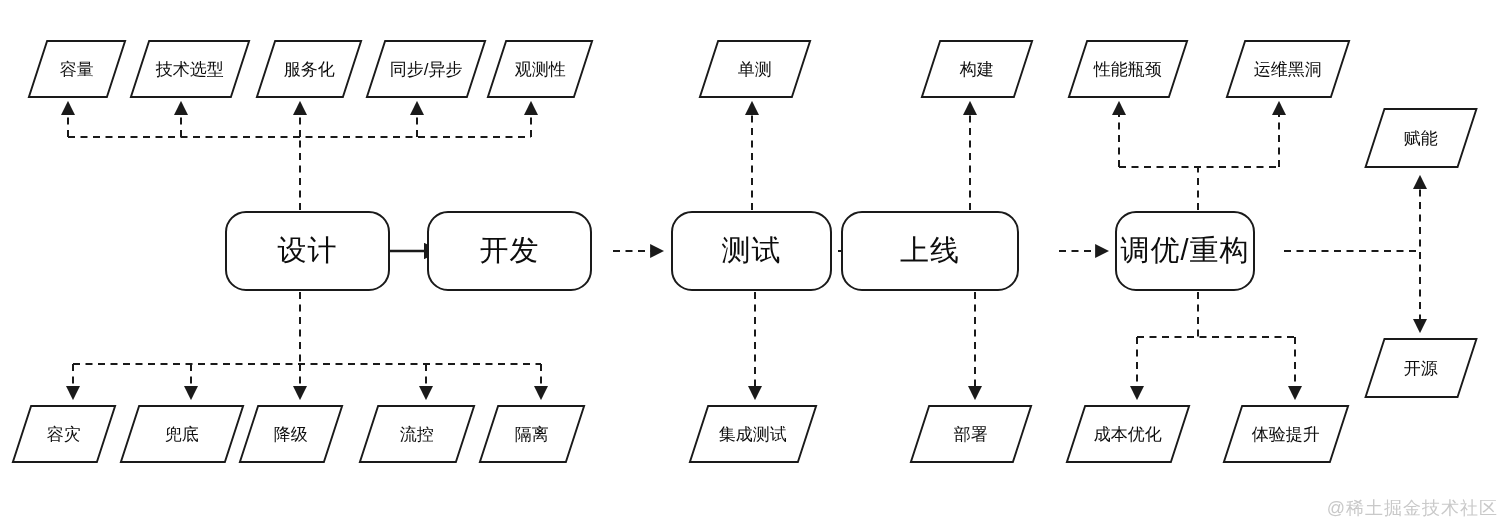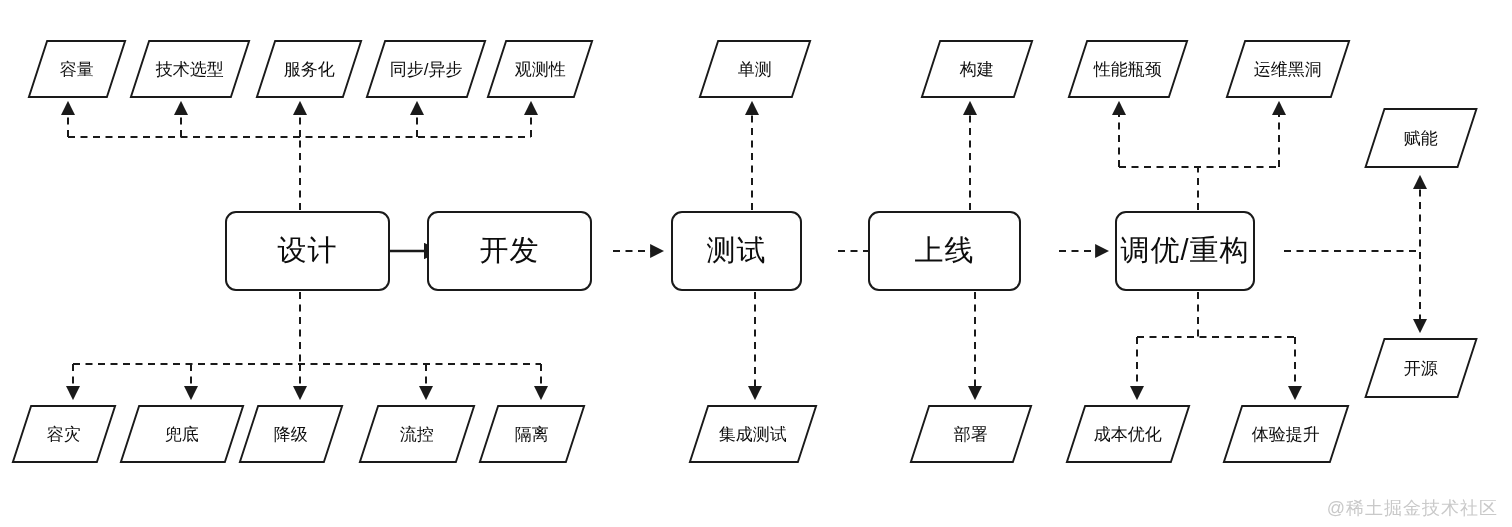--- a/index.html
+++ b/index.html
@@ -24,21 +24,21 @@
     stroke-width: 2;
     fill: none;
     stroke-dasharray: 7 5.5;
   }
   .solid { stroke: var(--line); stroke-width: 2.4; fill: none; }
   .arrowhead { fill: var(--line); }
   .stage {
     position: absolute;
     height: 80px;
     border: 2px solid var(--line);
-    border-radius: 11px;
+    border-radius: 21px;
     background: #fff;
     display: flex;
     align-items: center;
     justify-content: center;
     font-size: 29px;
     letter-spacing: 1px;
     color: var(--ink);
     z-index: 2;
   }
   .p {
@@ -147,24 +147,24 @@
       <path class="dash" d="M1420 177 V331" marker-start="url(#arr)" marker-end="url(#arr)"></path>
     </g>
   </svg>
 
   <div class="stage" style="left:225px;top:211px;width:165px">
     <span>设计</span>
   </div>
   <div class="stage" style="left:427px;top:211px;width:165px">
     <span>开发</span>
   </div>
-  <div class="stage" style="left:671px;top:211px;width:131px">
+  <div class="stage" style="left:671px;top:211px;width:161px">
     <span>测试</span>
   </div>
-  <div class="stage" style="left:868px;top:211px;width:153px">
+  <div class="stage" style="left:841px;top:211px;width:178px">
     <span>上线</span>
   </div>
   <div class="stage" style="left:1115px;top:211px;width:140px">
     <span>调优/重构</span>
   </div>
 
   <div class="p" style="left:37px;top:40px;width:80px">
     <span>容量</span>
   </div>
   <div class="p" style="left:139px;top:40px;width:102px">

